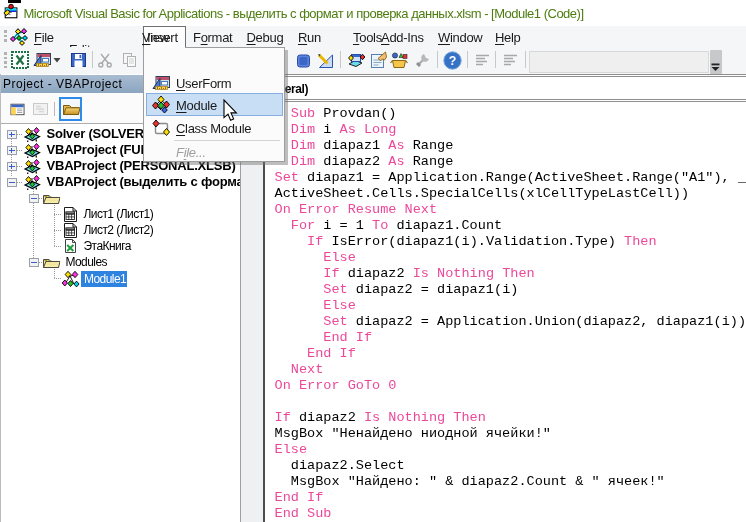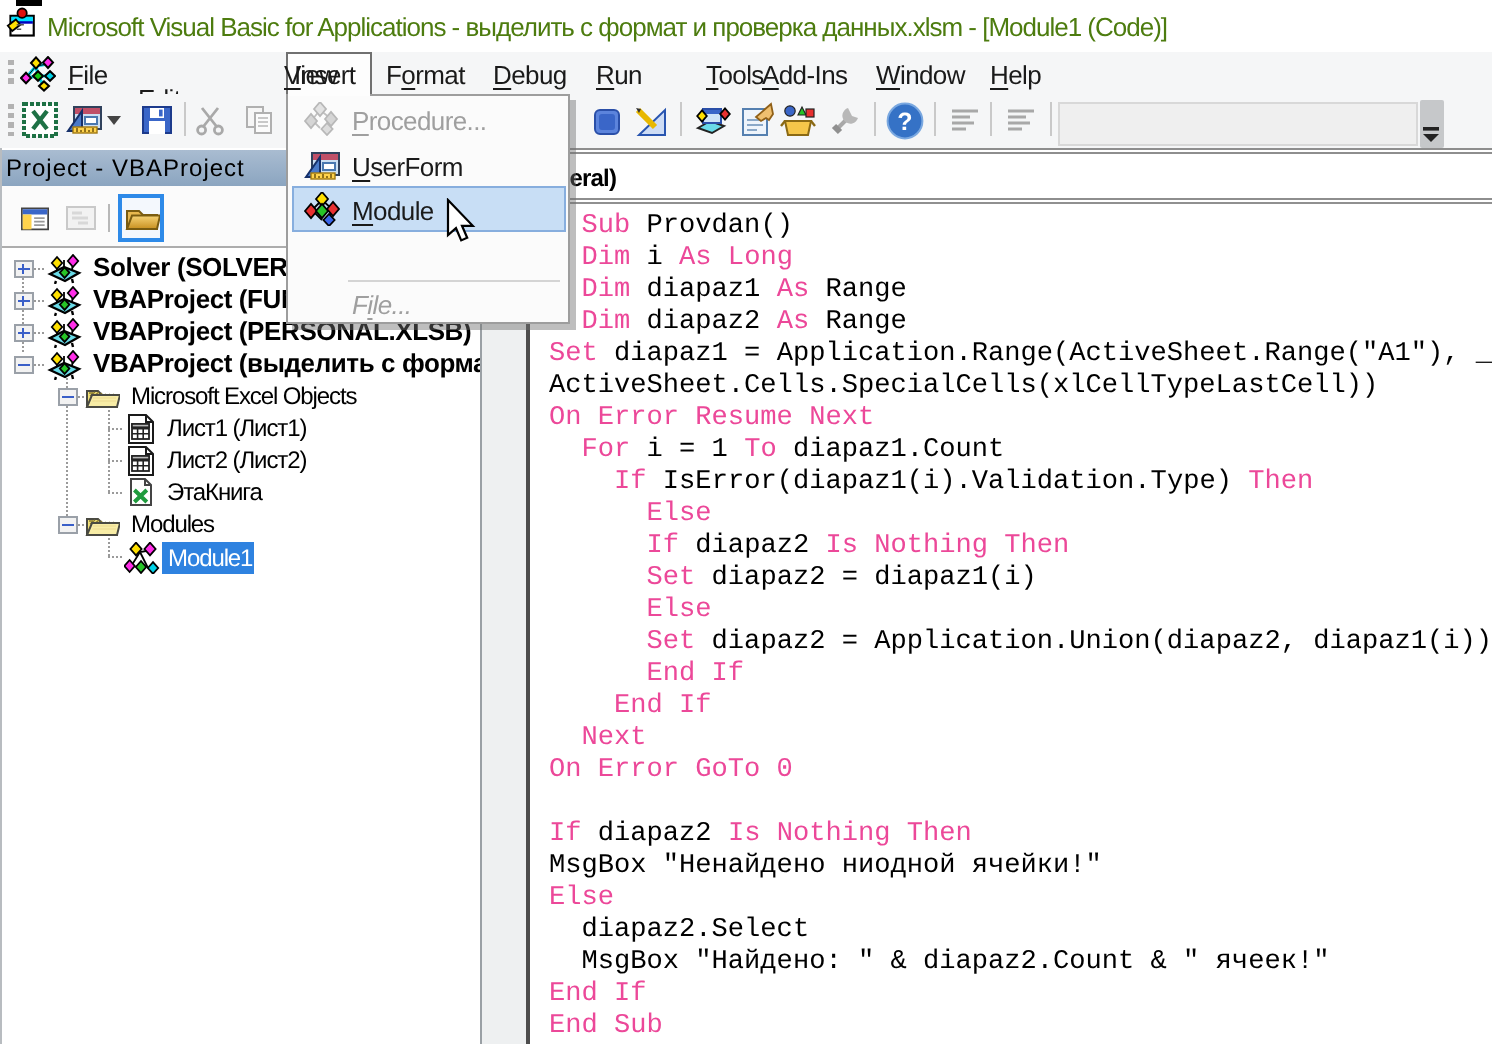--- a/index.html
+++ b/index.html
@@ -279,21 +279,20 @@
           </svg>
         <div class="trow bold" style="left:45.5px;top:49px;">VBAProject (выделить с формат и пров</div>
 
         <div class="exp" style="left:28px;top:68.5px;"></div>
         <svg class="icon fold" style="left:41px;top:66px;" width="18" height="14" viewBox="0 0 18 14">
             <path d="M1.5,4.5 L7,4.5 L9,6.5 L16.5,6.5 L16.5,12.5 L1.5,12.5 Z" fill="#f2e178" stroke="#4a4a42"></path>
             <path d="M2.5,5.5 l2,-0 M3,7 l2.5,-2 M5,7 l2.5,-2 M7,7.5 l2,-2 M9,7.5 l2,-1.5 M11,7.5 l2,-1.5 M13,7.5 l2,-1.5" stroke="#8a7c30" stroke-width="0.7"></path>
             <path d="M1.5,12.5 L4,6.5 L18,6.5 L16.5,12.5 Z" fill="#f8eda6" stroke="#4a4a42"></path>
             <path d="M4.5,8 l11.5,0 M4.2,9.5 l11.8,0" stroke="#efe098" stroke-width="0.8"></path>
           </svg>
-        <div class="trow" style="left:64.5px;top:65px;">Microsoft Excel Objects</div>
 
         <svg class="icon sheet" style="left:62px;top:81.5px;" width="15" height="15" viewBox="0 0 15 15">
             <path d="M1.5,0.5 L10,0.5 L13.5,4 L13.5,14.5 L1.5,14.5 Z" fill="#fff" stroke="#1a1a1a"></path>
             <path d="M10,0.5 L10,4 L13.5,4" fill="none" stroke="#1a1a1a"></path>
             <rect x="3" y="5" width="8.5" height="7.5" fill="#fff" stroke="#222" stroke-width="0.9"></rect>
             <path d="M3,7.4 h8.5 M3,9.9 h8.5 M5.8,5 v7.5 M8.6,5 v7.5" stroke="#222" stroke-width="0.8"></path>
             <rect x="3" y="5" width="8.5" height="1.6" fill="#b8b8b8" stroke="#222" stroke-width="0.8"></rect>
           </svg>
         <div class="trow" style="left:82.5px;top:81px;">Лист1 (Лист1)</div>
 
@@ -364,30 +363,20 @@
   diapaz2.Select
   MsgBox "Найдено: " &amp; diapaz2.Count &amp; " ячеек!"
 <b>End If</b>
 <b>End Sub</b></pre>
         </div>
     </div>
   </div>
   <div id="insmenu" class="abs">
     <div class="abs" style="left:0px;top:-1px;width:41px;height:1px;background:#fdfdfd;"></div>
     <div id="hilite"></div>
-    <div class="ditem gray" style="top:1px;">
-        <svg class="icon procico" style="left:7px;top:2px;" width="18" height="17" viewBox="0 0 18 17">
-          <path d="M8,4 L4,9 M8,4 L13,8 M4,9 L8,13 M13,8 L11,13" fill="none" stroke="#c0c0c0" stroke-width="0.9"></path>
-          <path d="M5,3.5 L8,0 L11,3.5 L8,7 Z" fill="#e2e2e2" stroke="#b8b8b8" stroke-width="0.9"></path>
-          <path d="M0.5,9.5 L3.5,6 L6.5,9.5 L3.5,13 Z" fill="#d5d5d5" stroke="#b8b8b8" stroke-width="0.9"></path>
-          <path d="M10.5,8.5 L13.5,5 L16.5,8.5 L13.5,12 Z" fill="#d5d5d5" stroke="#b8b8b8" stroke-width="0.9"></path>
-          <path d="M8.7,13.5 L11.5,10.5 L14.3,13.5 L11.5,16.5 Z" fill="#dcdcdc" stroke="#b8b8b8" stroke-width="0.9"></path>
-        </svg>
-        <span class="lbl"><u>P</u>rocedure...</span>
-      </div>
     <div class="ditem" style="top:46.3px;">
         <svg class="icon modico" style="left:7px;top:2px;" width="18" height="17" viewBox="0 0 18 17">
           <path d="M9,4 L4,9 M9,4 L14,8.5 M9,4 L9,9 M4,9 L9,14 M14,8.5 L12,14" fill="none" stroke="#000" stroke-width="0.9"></path>
           <path d="M6,3.5 L9,0 L12,3.5 L9,7 Z" fill="#ffe000" stroke="#000" stroke-width="0.9"></path>
           <path d="M0.5,9.5 L3.5,6 L6.5,9.5 L3.5,13 Z" fill="#e83030" stroke="#000" stroke-width="0.9"></path>
           <path d="M11.5,8.5 L14.5,5 L17.5,8.5 L14.5,12 Z" fill="#e83030" stroke="#000" stroke-width="0.9"></path>
           <path d="M6,9.5 L9,6 L12,9.5 L9,13 Z" fill="#27c427" stroke="#000" stroke-width="0.9"></path>
           <path d="M9.7,14 L12.5,11 L15.3,14 L12.5,17 Z" fill="#3a66e8" stroke="#000" stroke-width="0.9"></path>
         </svg>
         <span class="lbl"><u>M</u>odule</span>
@@ -396,20 +385,28 @@
         <svg class="icon uform" style="left:7px;top:3px;" width="18" height="16" viewBox="0 0 18 16">
           <rect x="4" y="1.5" width="13.5" height="11" fill="#cde0f2" stroke="#30415c"></rect>
           <rect x="4.5" y="2" width="12.5" height="3" fill="#c05068"></rect>
           <rect x="9.5" y="6.5" width="6" height="3.5" fill="#fff" stroke="#4a78b0"></rect>
           <path d="M1,13.5 L8,3.5 L8,13.5 Z" fill="#4a7ac8" stroke="#16306a"></path>
           <rect x="3.5" y="11.5" width="12" height="3" fill="#ffd34d" stroke="#a07810" stroke-width="0.7"></rect>
           <path d="M5.5,12 v2 M7.5,13 v1 M9.5,12 v2 M11.5,13 v1 M13.5,12 v2" stroke="#7a5c10" stroke-width="0.8"></path>
         </svg>
         <span class="lbl"><u>U</u>serForm</span>
       </div>
+    <div class="ditem" style="top:69px;">
+        <svg class="icon clsico" style="left:7px;top:2px;" width="18" height="17" viewBox="0 0 18 17">
+          <rect x="3.5" y="4.5" width="12" height="10" rx="1.5" fill="#fdfdfd" stroke="#8a8a8a" stroke-width="1.4"></rect>
+          <path d="M1,4.5 L4,1 L7,4.5 L4,8 Z" fill="#e83030" stroke="#000" stroke-width="0.9"></path>
+          <path d="M11.5,13 L14.5,9.5 L17.5,13 L14.5,16.5 Z" fill="#ffe000" stroke="#000" stroke-width="0.9"></path>
+        </svg>
+        <span class="lbl"><u>C</u>lass Module</span>
+      </div>
     <div class="abs" style="left:30px;top:91.5px;width:106px;height:1px;background:#d4d4d4;"></div>
     <div class="ditem gray" style="top:92.5px;font-style:italic;">
         <span class="lbl">F<u>i</u>le...</span>
       </div>
   </div>
   <svg class="abs" style="left:223px;top:99px;" width="22" height="26" viewBox="0 0 22 26">
     <path d="M1,1 L1,18.6 L5,15.1 L7.6,21.2 L10.6,19.9 L8,13.9 L13.4,13.9 Z" fill="#fff" stroke="#000" stroke-width="1.1"></path>
   </svg>
 </div>
 

